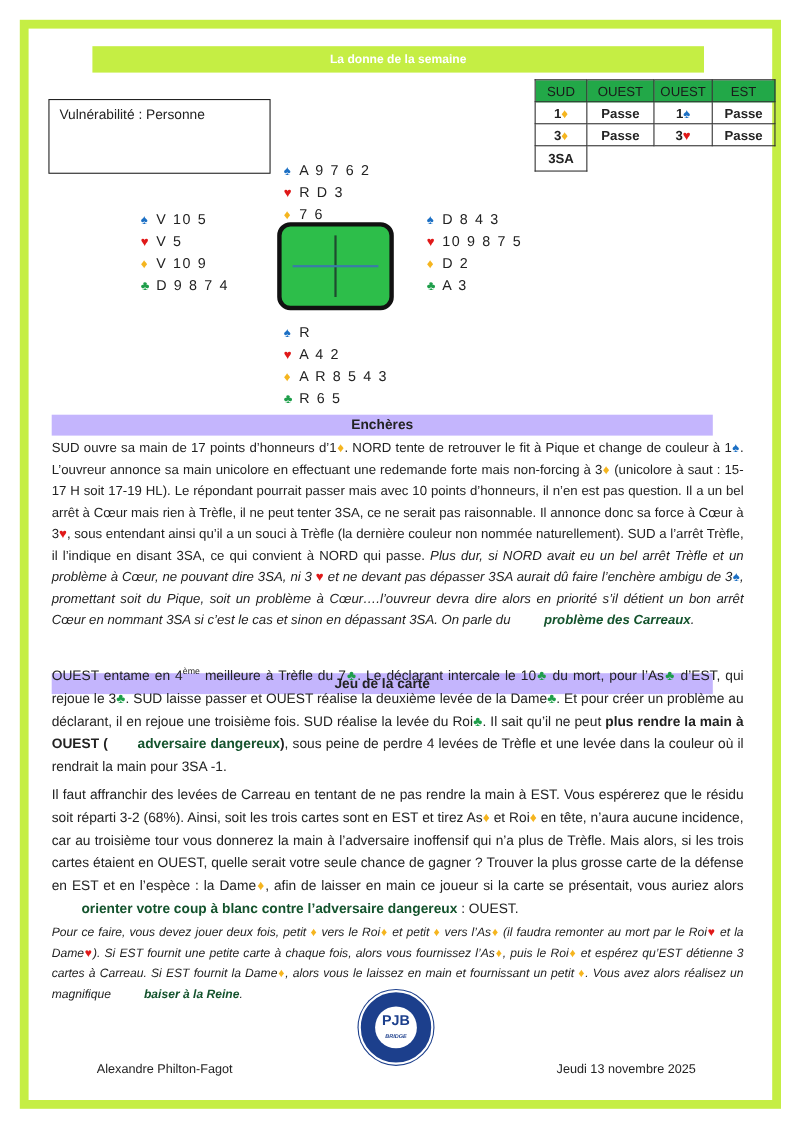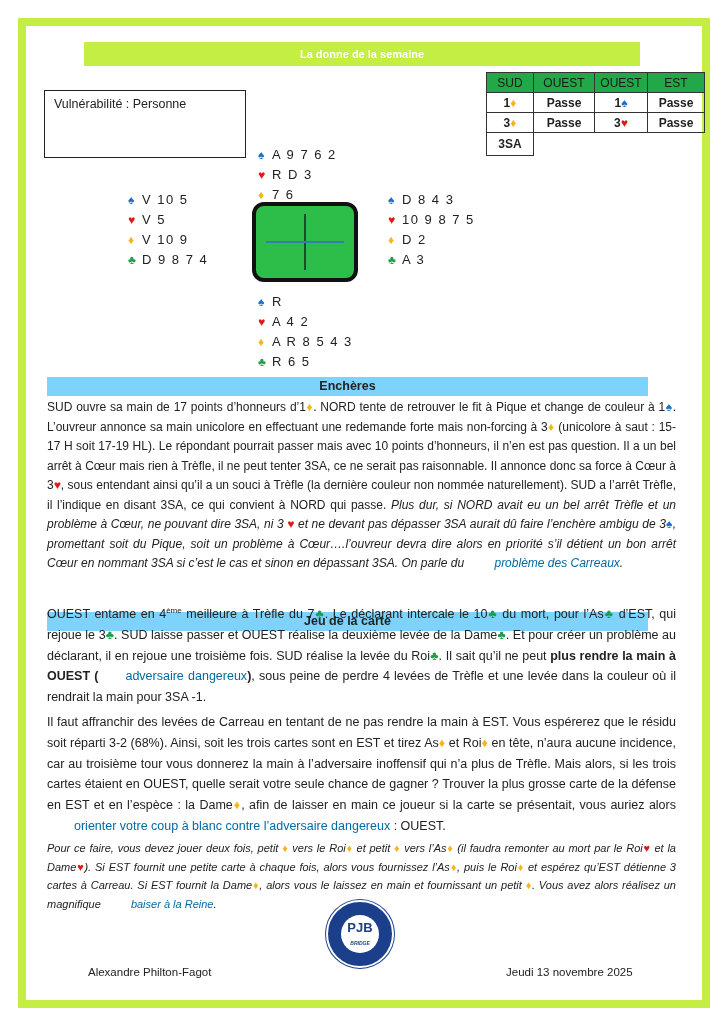--- a/index.html
+++ b/index.html
@@ -25,28 +25,28 @@
   .table-shape { position: absolute; left: 252px; top: 202px; width: 98px; height: 72px;
                  background: #2DBE4A; border: 4px solid #111; border-radius: 12px; }
   .table-shape .v { position: absolute; left: 48px; top: 8px; width: 2px; height: 56px; background: #1F4B2F; }
   .table-shape .h { position: absolute; left: 10px; top: 35px; width: 78px; height: 1.5px; background: #3A7BA8; }
   .bid-table { position: absolute; left: 486px; top: 72px; border-collapse: collapse; font-size: 12px; }
   .bid-table th { background: #22A848; color: #1a1a1a; font-weight: normal; height: 19px;
                   border: 1px solid #333; padding: 0; }
   .bid-table td { height: 19px; border: 1px solid #333; text-align: center; font-weight: bold; padding: 0; }
   .bid-table td.empty { border: none; }
   .bid-table .c1 { width: 46px; } .c2 { width: 60px; } .c3 { width: 52px; } .c4 { width: 56px; }
-  .sec-header { position: absolute; left: 47px; width: 601px; height: 19px; background: #7dd3fc;
+  .sec-header { position: absolute; left: 47px; width: 601px; height: 19px; background: #c4b5fd;
                 font-weight: bold; font-size: 12.5px; text-align: center; line-height: 19px; }
   .para { position: absolute; left: 47px; width: 629px; font-size: 12px; line-height: 19.5px;
           text-align: justify; }
   .para.big { font-size: 12.5px; line-height: 20.8px; }
   .para.small { font-size: 11px; line-height: 18.5px; font-style: italic; }
   .it { font-style: italic; }
-  .red { color: #0369a1; font-weight: normal; padding-left: 27px; }
+  .red { color: #14532d; font-weight: bold; padding-left: 27px; }
   .bold { font-weight: bold; }
   sup { font-size: 8px; line-height: 0; }
   .footer-left { position: absolute; left: 88px; top: 966px; font-size: 11.5px; }
   .footer-right { position: absolute; left: 506px; top: 966px; font-size: 11.5px; }
   .logo { position: absolute; left: 326px; top: 900px; width: 64px; height: 64px; border-radius: 50%;
           background: #1C3F8C; border: 2px solid #fff; box-shadow: 0 0 0 1px #1C3F8C; }
   .logo .inner { position: absolute; left: 13px; top: 13px; width: 38px; height: 38px; border-radius: 50%;
                  background: #fff; color: #1C3F8C; font-weight: bold; font-size: 13px; text-align: center;
                  line-height: 26px; }
   .logo .inner small { display: block; font-size: 5px; line-height: 5px; font-style: italic; }

